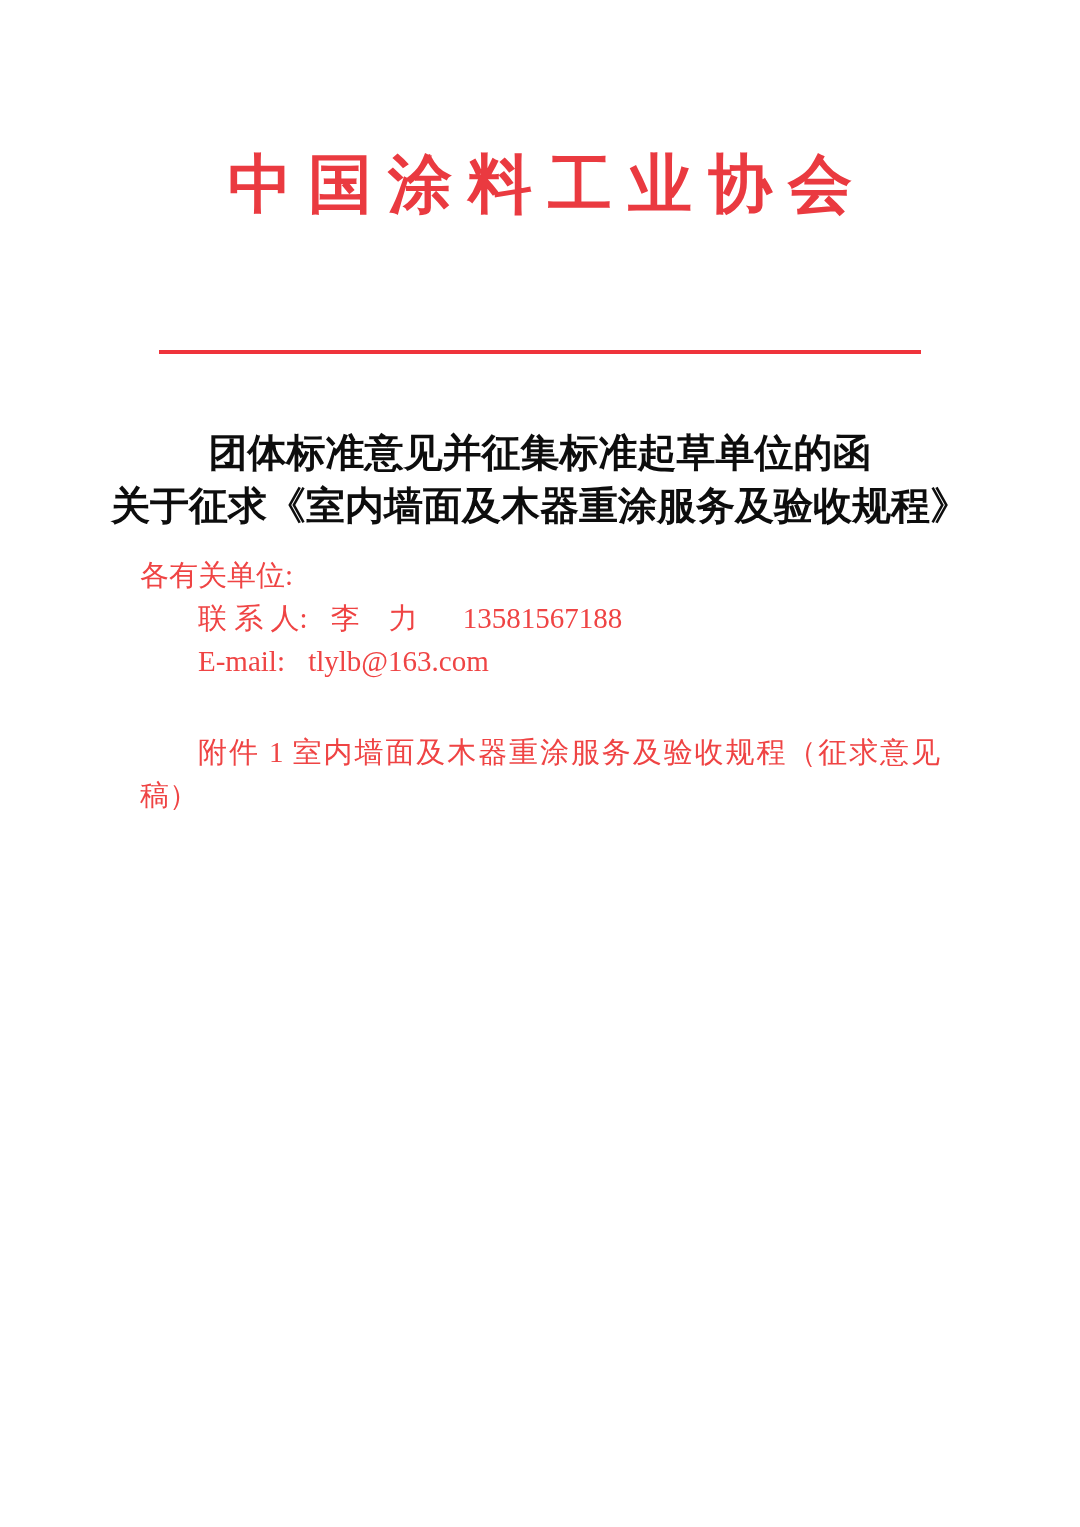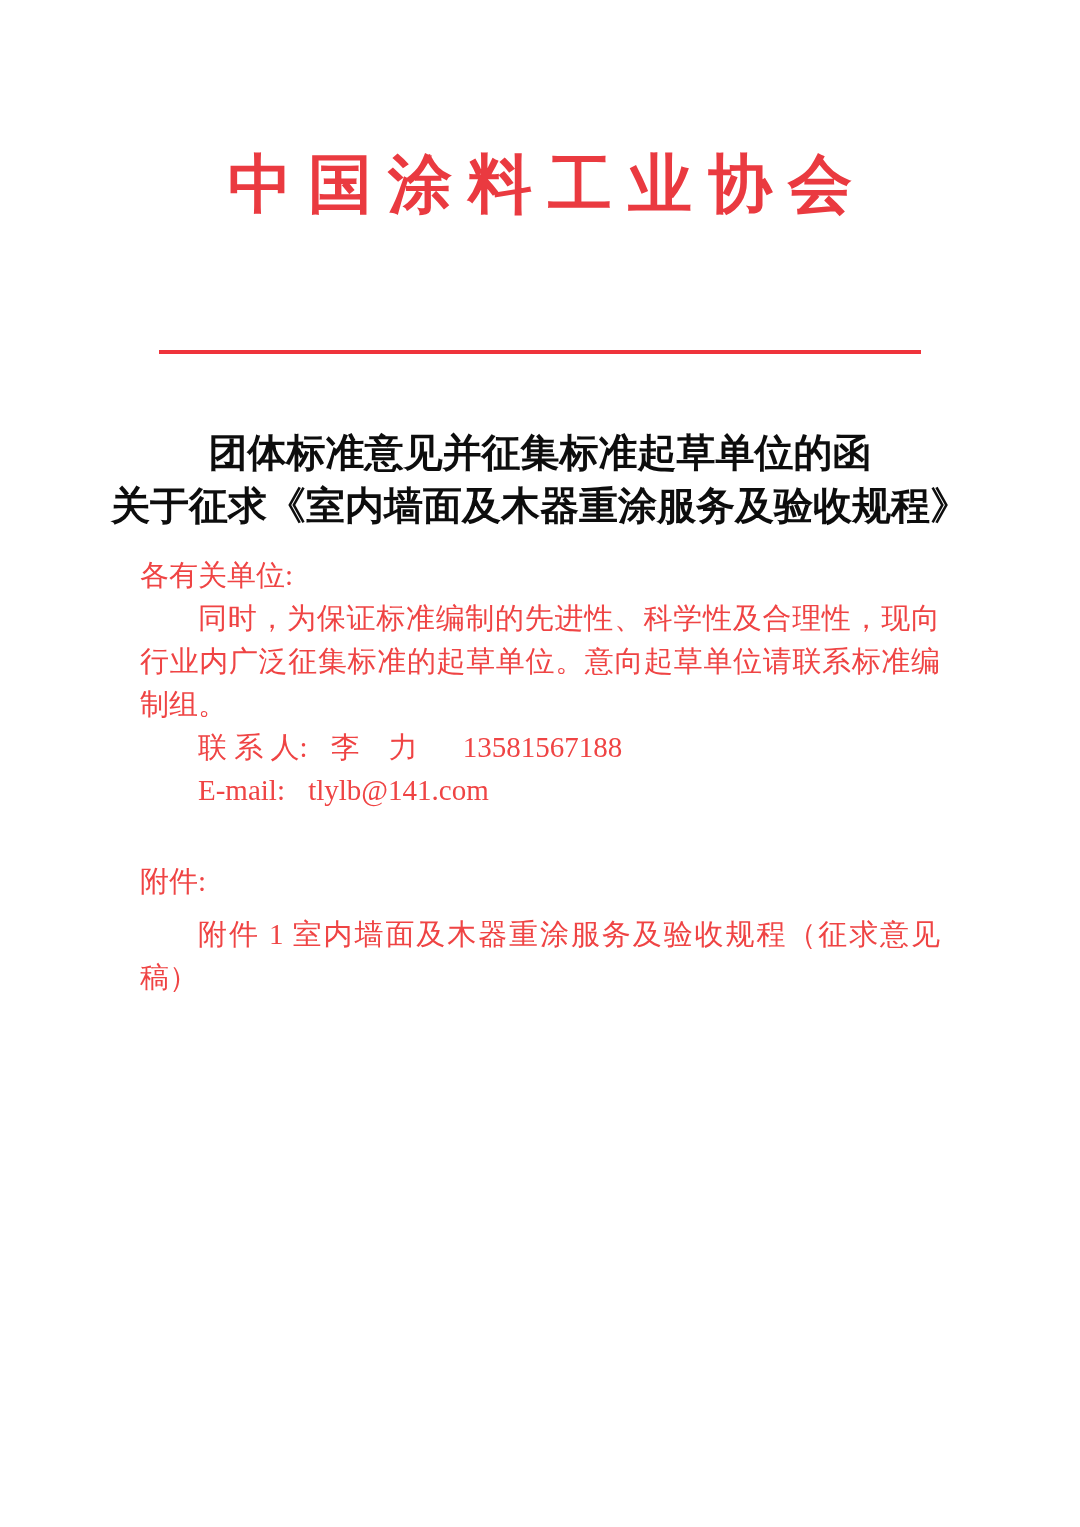--- a/index.html
+++ b/index.html
@@ -94,32 +94,30 @@
     <div>团体标准意见并征集标准起草单位的函</div>
     <div>关于征求《室内墙面及木器重涂服务及验收规程》</div>
   </div>
 
   <div class="letter-body">
 
     <div class="salutation">各有关单位:</div>
 
 
 
-    <p class="para">同时，为保证标准编制的先进性、科学性及合理性，现向行业内广泛征集标准的起草单位。意向起草单位请联系标准编制组。</p>
 
     <div class="contact-line">
       <span>联 系 人:</span>
       <span class="contact-name">李　力</span>
       <span class="contact-phone">13581567188</span>
     </div>
 
     <div class="contact-line">
       <span>E-mail:</span>
-      <span class="contact-email">tlylb@141.com</span>
+      <span class="contact-email">tlylb@163.com</span>
     </div>
 
     <div class="attachments">
-      <div class="attachments-heading">附件:</div>
       <div class="attachment-item">附件 1 室内墙面及木器重涂服务及验收规程（征求意见稿）</div>
     </div>
 
   </div>
 </div>
 
 </body></html>

